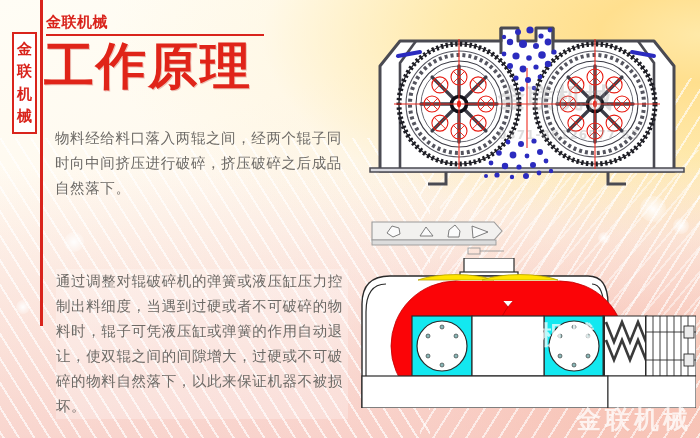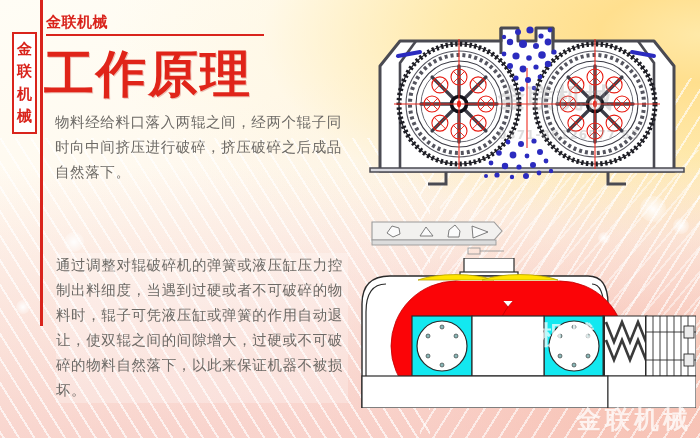--- a/index.html
+++ b/index.html
@@ -53,28 +53,29 @@
     display:block;font-size:15px;line-height:15px;color:#d9241c;font-weight:700;
     font-family:"DejaVu Sans","Liberation Sans",sans-serif;
   }
 
   .subtitle{
     position:absolute;left:46px;top:13px;font-size:15px;font-weight:700;
     color:#d9241c;letter-spacing:.5px;
   }
   .subrule{position:absolute;left:46px;top:34px;width:218px;height:2px;background:#d9241c;}
   .maintitle{
-    position:absolute;left:44px;top:48px;font-size:50px;line-height:52px;
+    position:absolute;left:44px;top:40px;font-size:50px;line-height:52px;
     font-weight:700;color:#e02419;letter-spacing:2px;
     text-shadow:1px 1px 0 rgba(180,20,12,.25);
   }
 
   .para{
     position:absolute;color:#6d6a66;font-size:14.5px;line-height:25px;
     letter-spacing:.6px;
+    margin-top:16px;
   }
   .para-1{left:55px;top:110px;width:290px;}
   .para-2{
     left:56px;top:253px;width:292px;
     background:rgba(255,255,255,0.26);
   }
 
   
   .diagram-top{position:absolute;left:358px;top:8px;width:338px;height:200px;}
   .diagram-bottom{position:absolute;left:360px;top:258px;width:336px;height:150px;}

